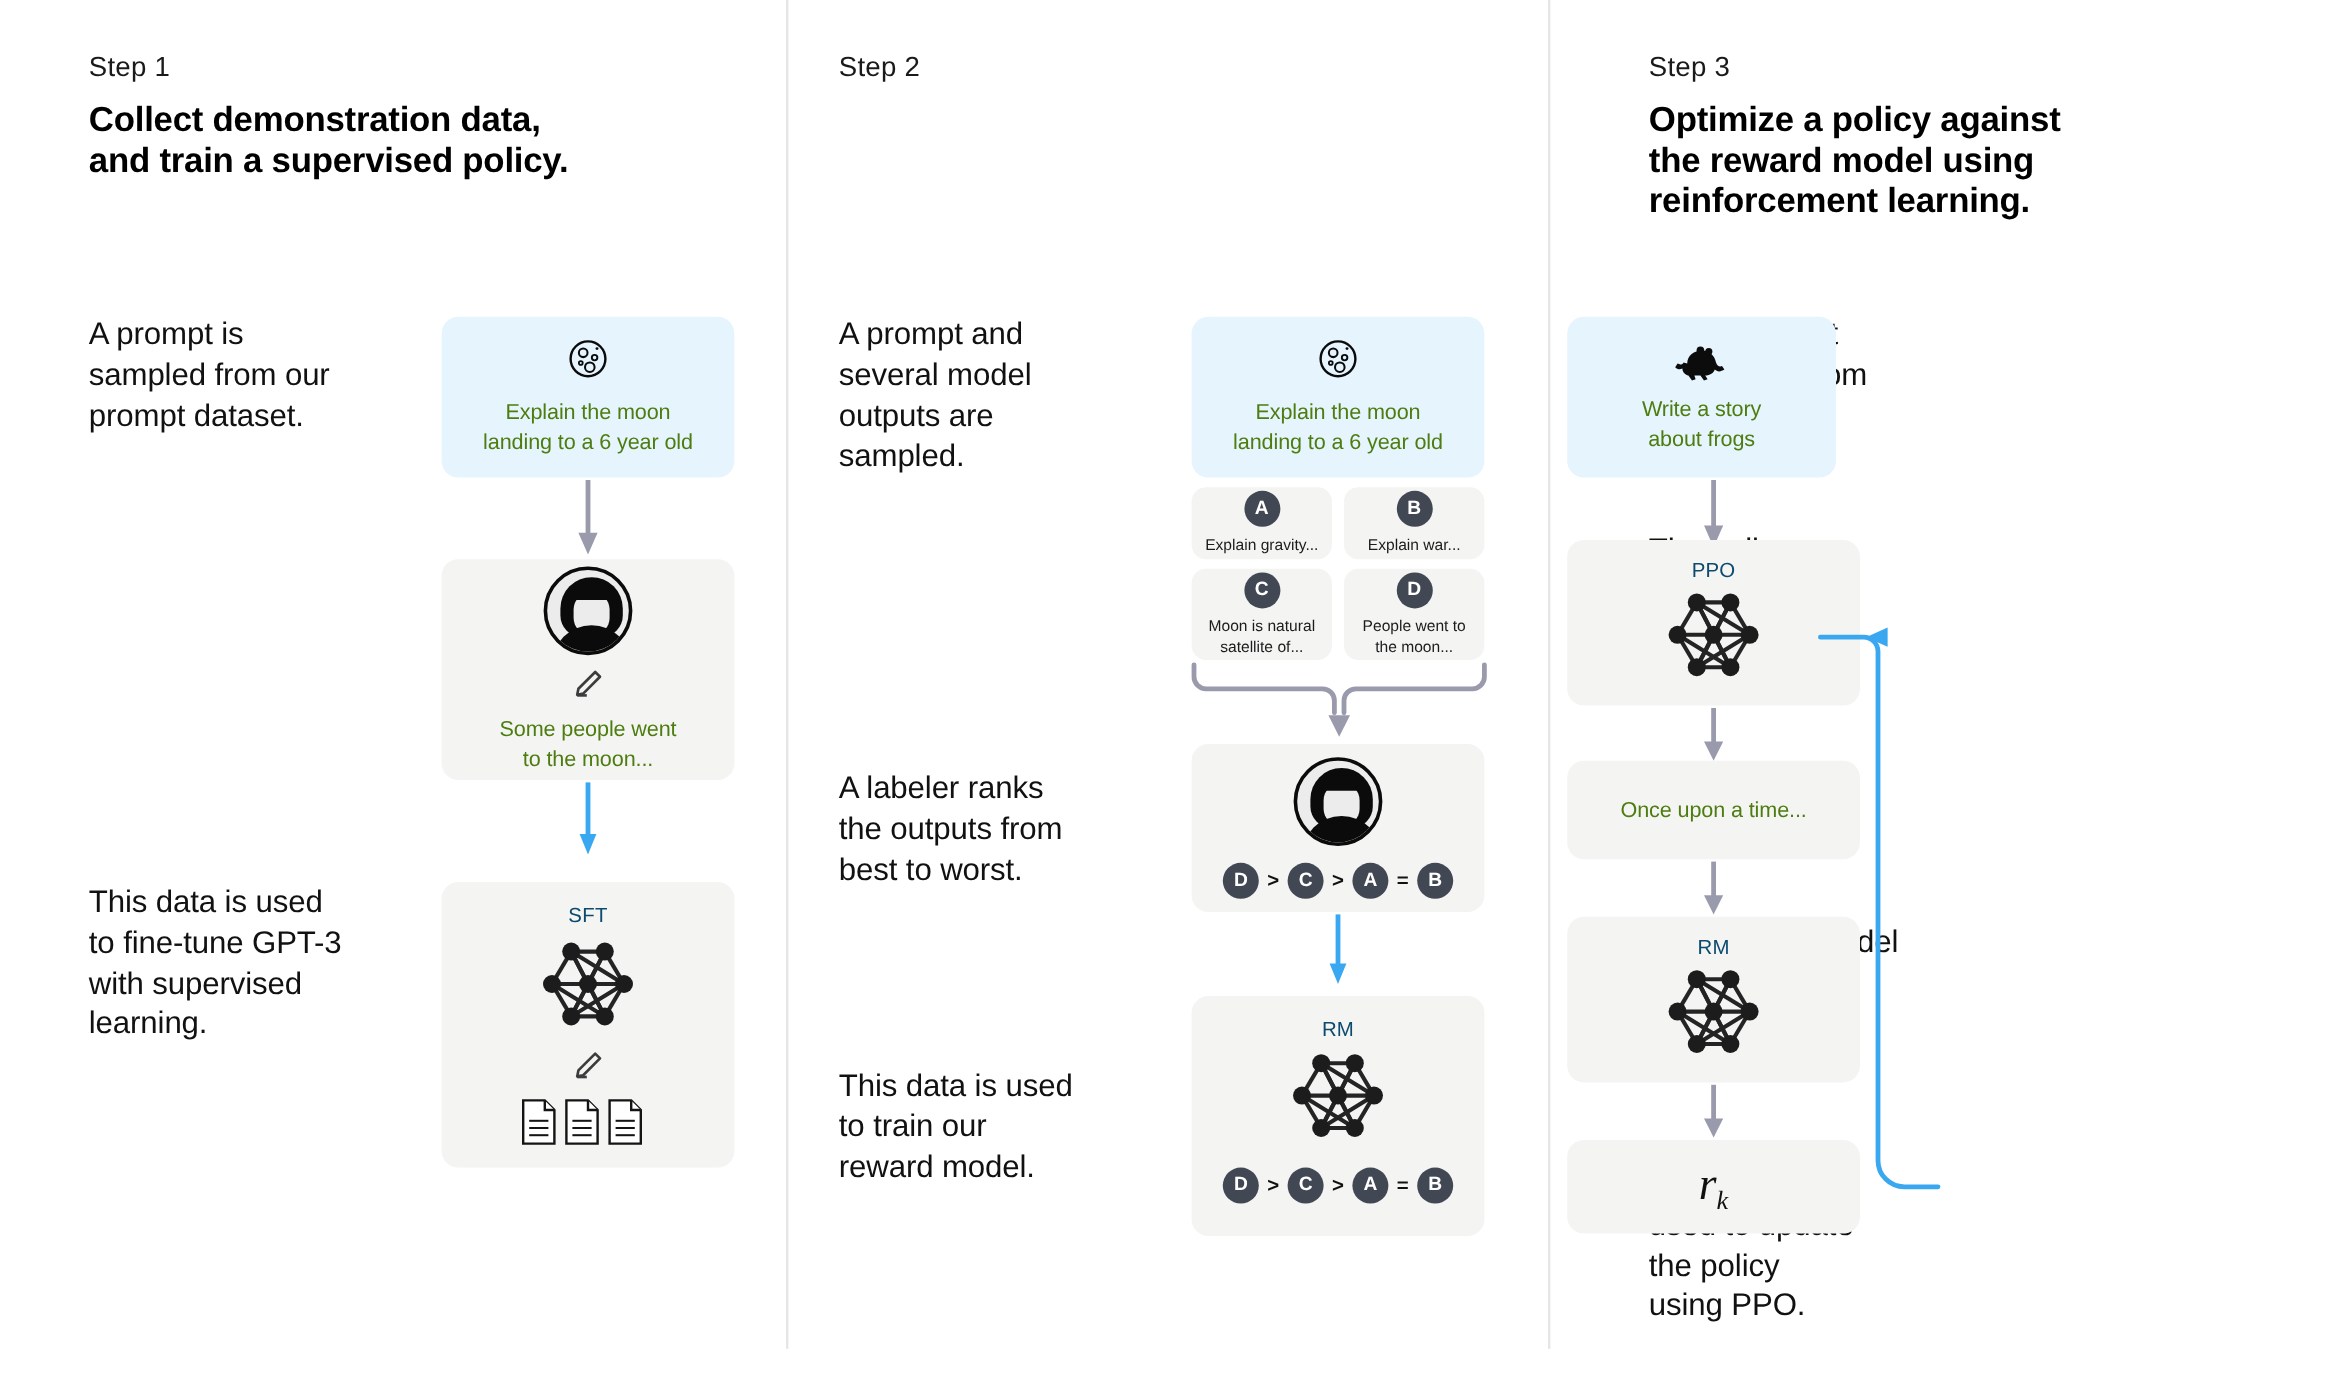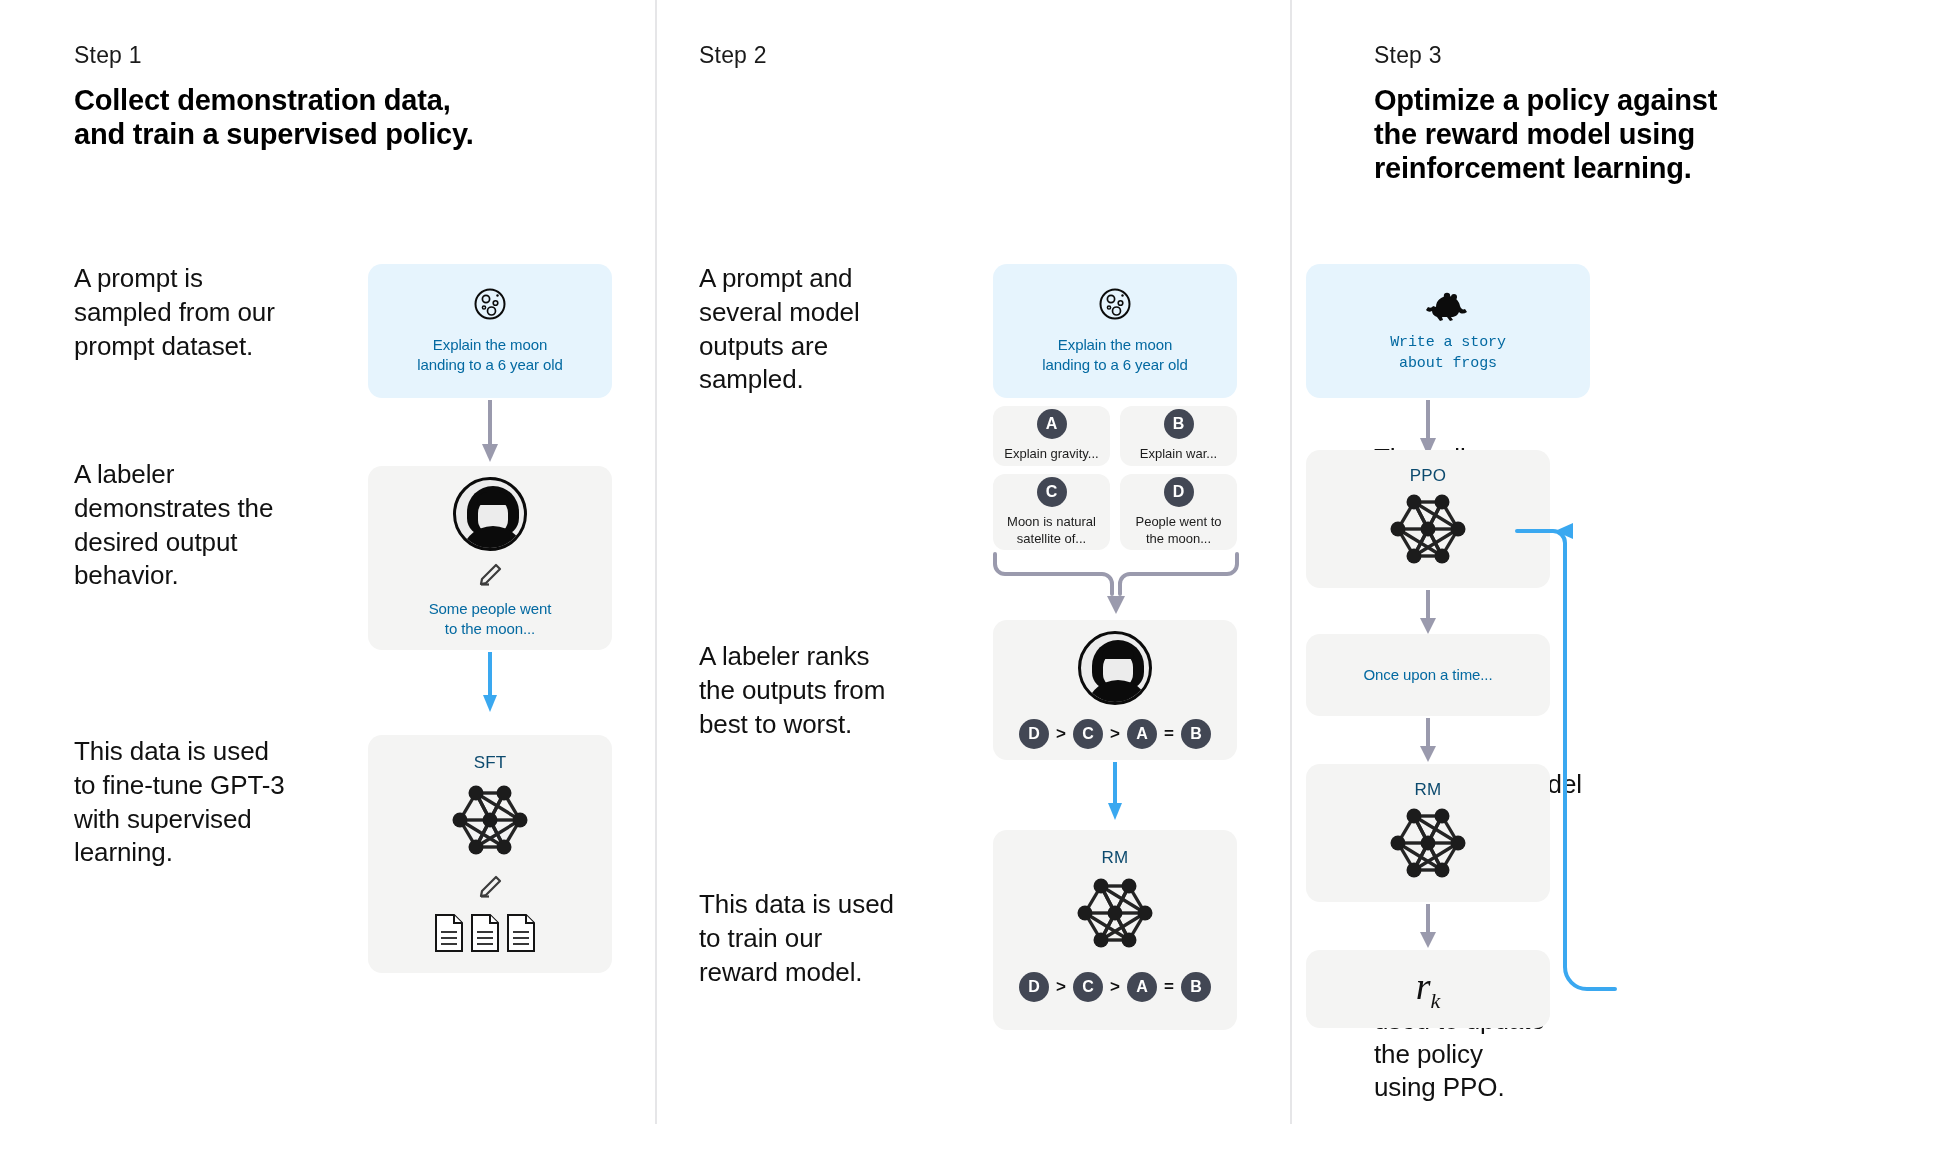--- a/index.html
+++ b/index.html
@@ -56,22 +56,22 @@
   .card {
     position: absolute;
     border-radius: 14px;
     background: #f4f4f3;
     display: flex; flex-direction: column;
     align-items: center; justify-content: center;
   }
   .card.blue { background: #e6f4fd; }
 
   .card-text {
-    font-size: 15px; line-height: 1.35; text-align: center;
-    color: #0369a1; white-space: pre-line; letter-spacing: -0.1px;
+    font-size: 18px; line-height: 1.35; text-align: center;
+    color: #4d7c0f; white-space: pre-line; letter-spacing: -0.1px;
   }
   .card-caption {
     font-size: 17px; color: #0c4a6e; letter-spacing: 0.2px;
   }
   .small-card-text {
     font-size: 13px; line-height: 1.3; text-align: center;
     color: #1c1c1c; white-space: pre-line;
   }
 
   
@@ -146,24 +146,20 @@
 
   <div class="col col1">
     <div class="col-inner">
       <div class="step-label">Step 1</div>
       <div class="step-title">Collect demonstration data,
 and train a supervised policy.</div>
 
       <div class="desc" style="top:262px">A prompt is
 sampled from our
 prompt dataset.</div>
-      <div class="desc" style="top:458px">A labeler
-demonstrates the
-desired output
-behavior.</div>
       <div class="desc" style="top:735px">This data is used
 to fine-tune GPT-3
 with supervised
 learning.</div>
 
       
       <div class="card blue" style="left:368px; top:264px; width:244px; height:134px;">
         <span class="icon">
           <svg width="34" height="34" viewBox="0 0 34 34">
             <circle cx="17" cy="17" r="14.5" fill="none" stroke="#0b0b0b" stroke-width="2"></circle>
@@ -431,21 +427,21 @@
       <div class="desc" style="top:768px">The reward model
 calculates a
 reward for
 the output.</div>
       <div class="desc" style="top:970px">The reward is
 used to update
 the policy
 using PPO.</div>
 
       
-      <div class="card blue" style="left:14px; top:264px; width:284px; height:134px;font-family:Liberation Mono, monospace;">
+      <div class="card blue" style="left:14px; top:264px; width:224px; height:134px;">
         <span class="icon">
           <svg width="48" height="30" viewBox="0 0 48 30">
             <path d="M12 19 c0-7 6-11 12-11 c6 0 11 4 12 10 c1 3 3 4 5 3 l2 3 c-3 2-6 2-8 0
                      c-1 3-4 5-8 5 l2 3 l-3 1 l-3-4 l-5 0 l1 3 l-3 1 l-3-4 c-3-1-5-3-5-6
                      c-2 1-4 1-6 -1 l2-3 c2 1 4 1 5 -1 z" fill="#0c0c0c"></path>
             <circle cx="23" cy="8" r="3.2" fill="#0c0c0c"></circle>
             <circle cx="30" cy="9" r="3" fill="#0c0c0c"></circle>
           </svg>
         </span>
         <div class="card-text" style="margin-top:10px">Write a story

